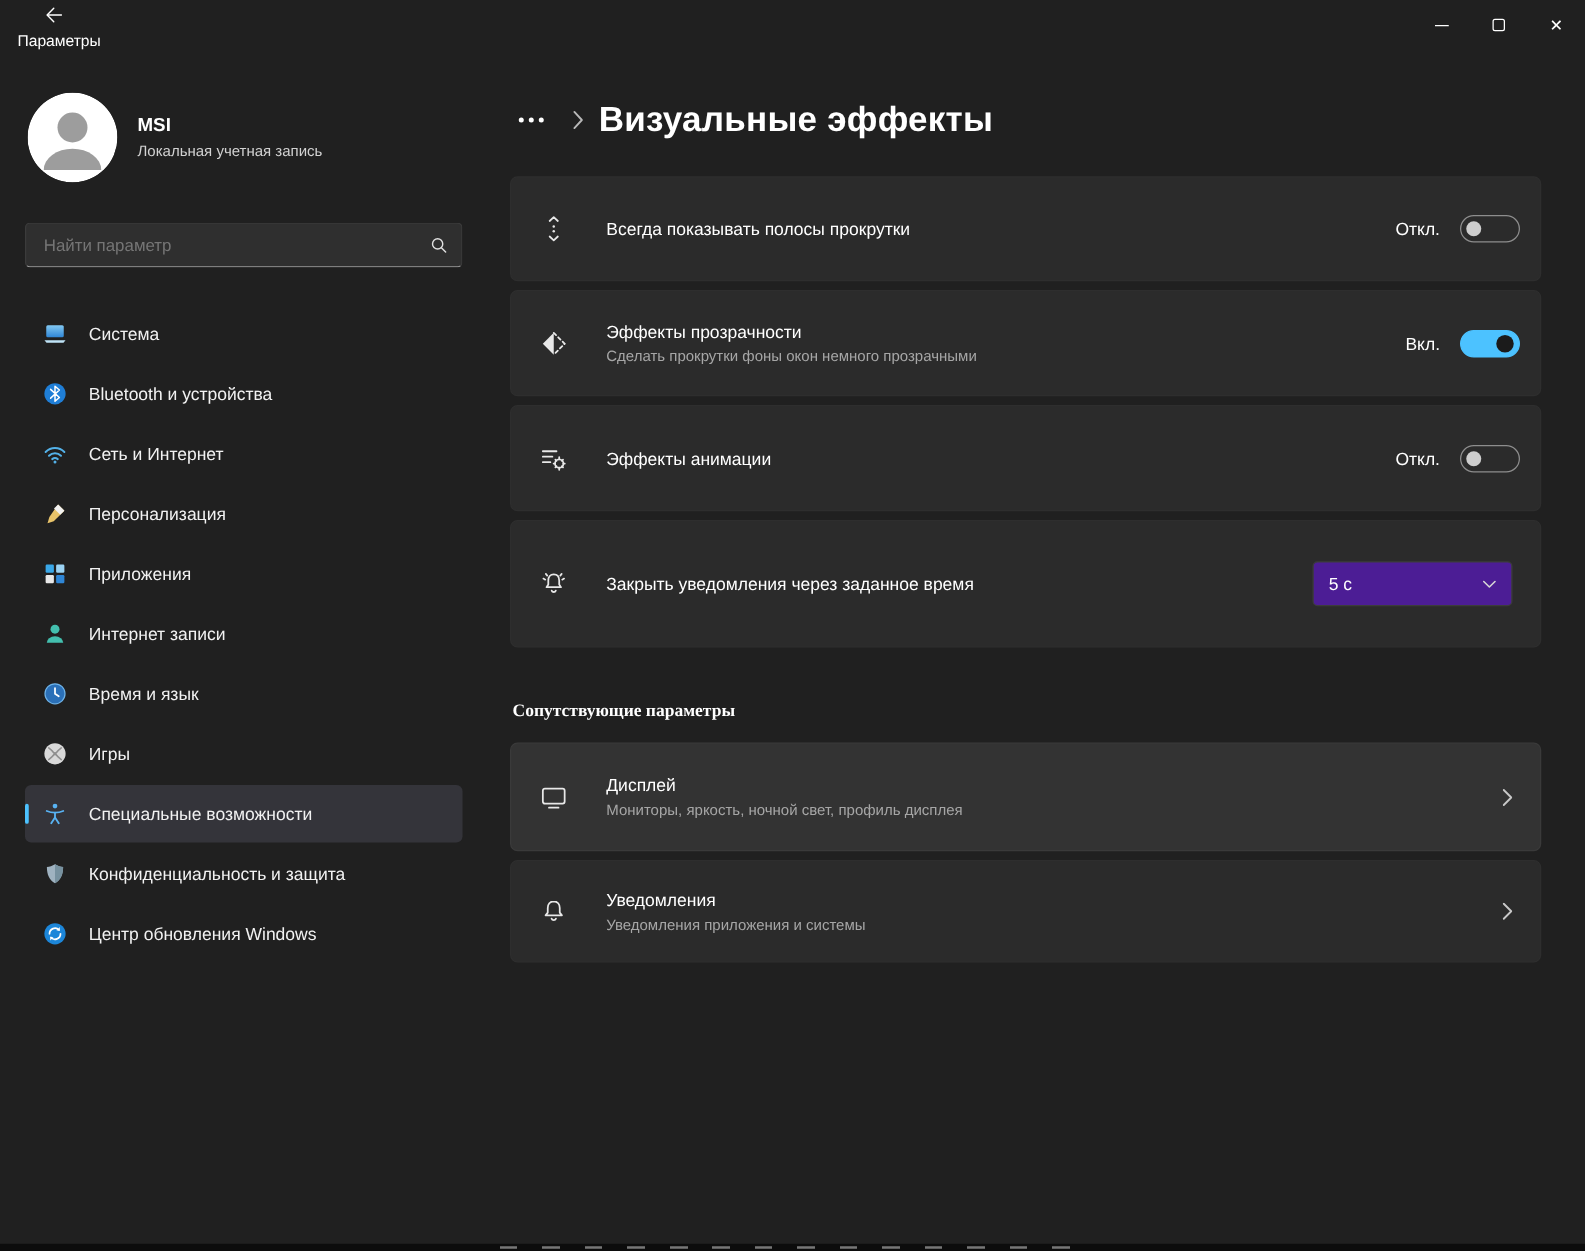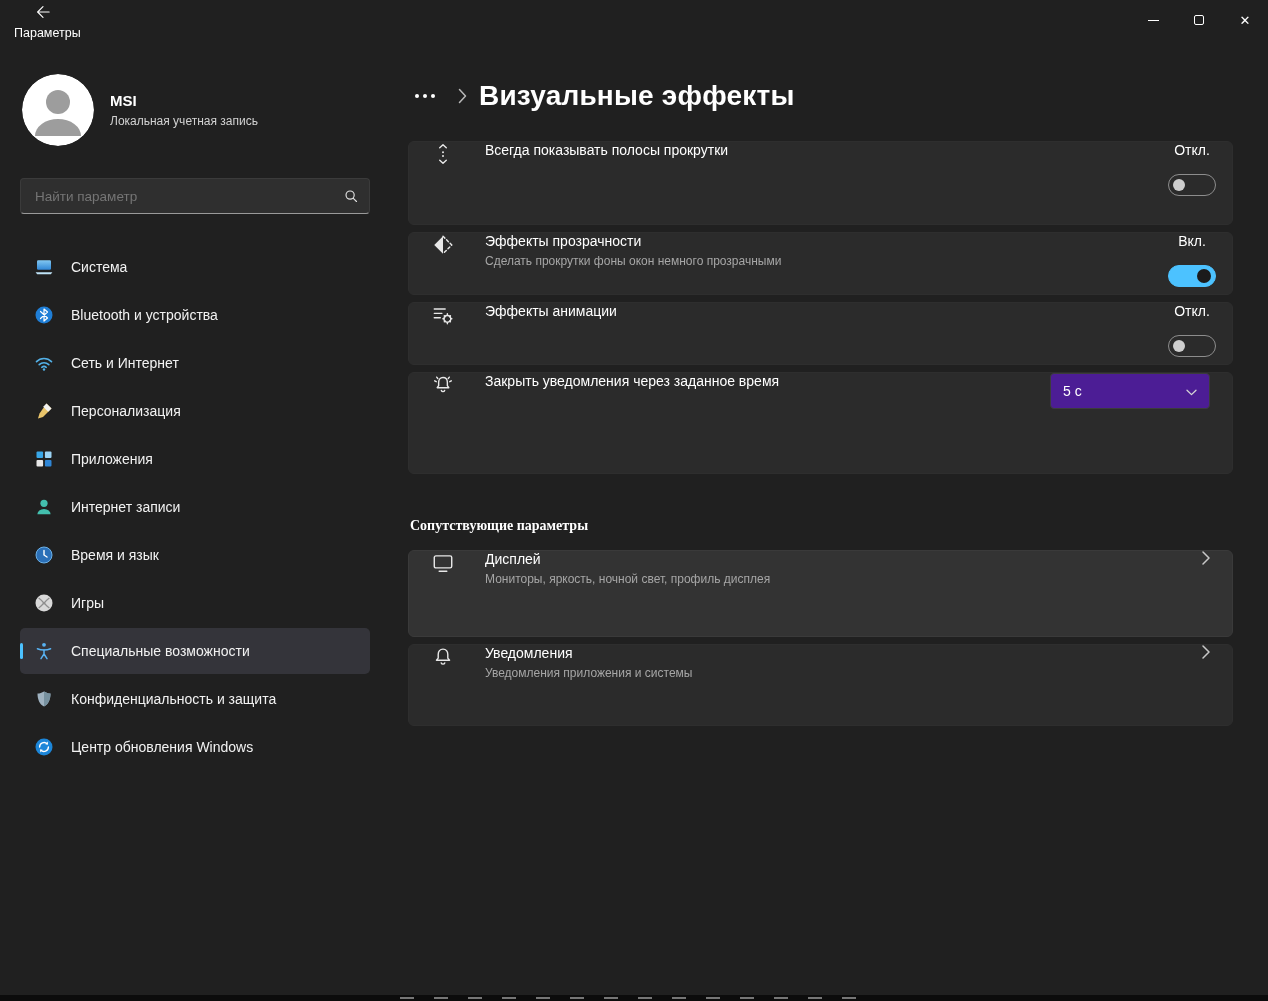--- a/index.html
+++ b/index.html
@@ -44,28 +44,28 @@
   .nav-item.selected::before { content:""; position:absolute; left:0; top:50%; transform:translateY(-50%); width:3px; height:16px; border-radius:2px; background:#4cc2ff; }
   .nav-icon { width:20px; height:20px; display:flex; align-items:center; justify-content:center; flex-shrink:0; }
   .nav-label { font-size:14px; color:#f2f2f2; white-space:nowrap; }
 
   
   .breadcrumb-row { margin:36px 0 25px; height:40px; display:flex; align-items:center; }
   .crumb-ellipsis { width:34px; height:30px; display:flex; align-items:center; justify-content:center; border-radius:4px; cursor:pointer; }
   .crumb-chevron { margin:0 12px 0 16px; display:flex; align-items:center; }
   .page-title { font-size:28px; font-weight:700; margin:0; letter-spacing:0.2px; }
 
-  .card { background:#2b2b2b; border:1px solid #2e2e2e; border-radius:6px; display:flex; align-items:flex-start; padding:0 16px 0 22px; margin-bottom:7px; }
+  .card { background:#2b2b2b; border:1px solid #2e2e2e; border-radius:6px; display:flex; align-items:center; padding:0 16px 0 22px; margin-bottom:7px; }
   .card.lighter { background:#333333; border-color:#3a3a3a; }
-  .h84 { height:84px; } .h85 { height:63px; } .h79 { height:102px; } .h87 { height:87px; } .h82 { height:82px; }
+  .h84 { height:84px; } .h85 { height:85px; } .h79 { height:102px; } .h87 { height:87px; } .h82 { height:82px; }
   .card-icon { width:24px; height:24px; display:flex; align-items:center; justify-content:center; flex-shrink:0; margin-right:30px; }
   .card-text { display:flex; flex-direction:column; gap:5px; }
   .card-title { font-size:14px; color:#ffffff; }
   .card-desc { font-size:12px; color:#a6a6a6; }
-  .card-right { margin-left:auto; display:flex; align-items:center; gap:16px;flex-direction:column; }
+  .card-right { margin-left:auto; display:flex; align-items:center; gap:16px; }
   .state-label { font-size:14px; color:#ffffff; }
 
   .toggle { width:48px; height:22px; border-radius:11px; position:relative; cursor:pointer; flex-shrink:0; }
   .toggle.off { border:1px solid #8d8d8d; background:transparent; }
   .toggle.off .knob { position:absolute; left:4px; top:50%; transform:translateY(-50%); width:12px; height:12px; border-radius:50%; background:#cecece; }
   .toggle.on { background:#4cc2ff; border:1px solid #4cc2ff; }
   .toggle.on .knob { position:absolute; right:4px; top:50%; transform:translateY(-50%); width:14px; height:14px; border-radius:50%; background:#1b1b1b; }
 
   .dropdown { width:160px; height:36px; background:#4c1d95; border:1px solid #3c3c3c; border-radius:4px; display:flex; align-items:center; padding:0 12px; cursor:pointer; margin-right:6px; }
   .dropdown-value { font-size:14px; color:#ffffff; flex:1; }

